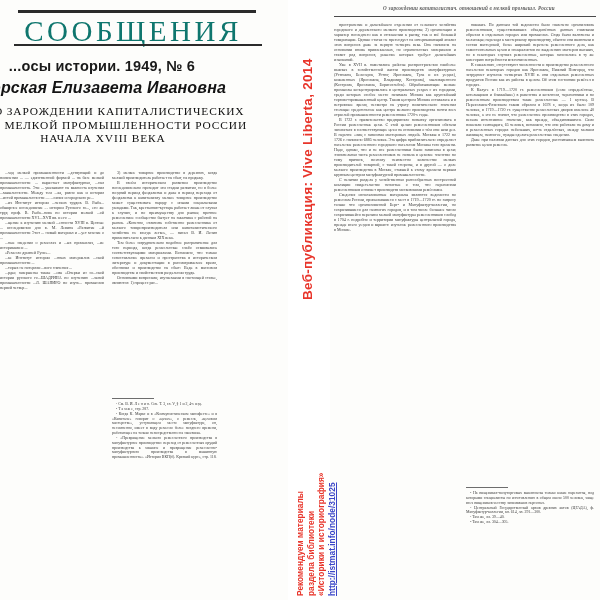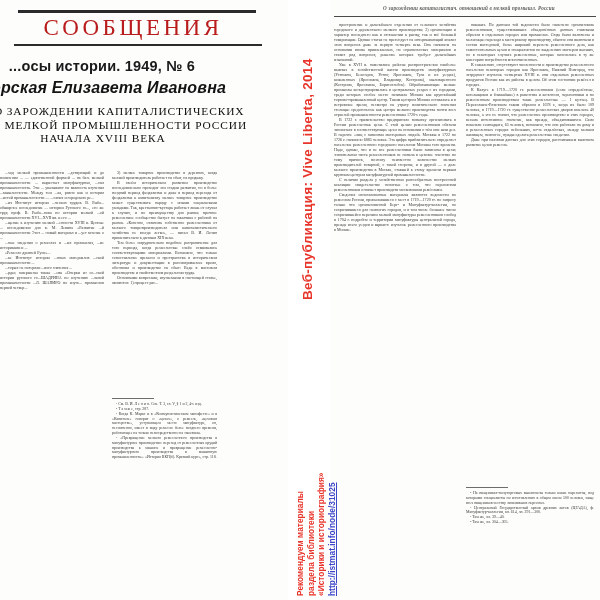--- a/index.html
+++ b/index.html
@@ -17,21 +17,21 @@
     background:#fdfdfb;
     overflow:hidden;
   }
   .rule-thick{
     position:absolute;background:#2b2b2b;
   }
   .section-head{
     position:absolute;left:8px;top:15px;width:250px;
     text-align:center;
     font-family:"Liberation Serif", serif;
-    font-size:23px;letter-spacing:3.5px;color:#b91c1c;
+    font-size:29px;letter-spacing:3.5px;color:#0f766e;
     font-weight:400;
   }
   .journal-line{
     position:absolute;left:-48px;top:58px;width:300px;
     text-align:center;
     font-family:"Liberation Sans", sans-serif;
     font-size:14.5px;color:#1a1a1a;font-weight:600;
     letter-spacing:.2px;
   }
   .author-line{

